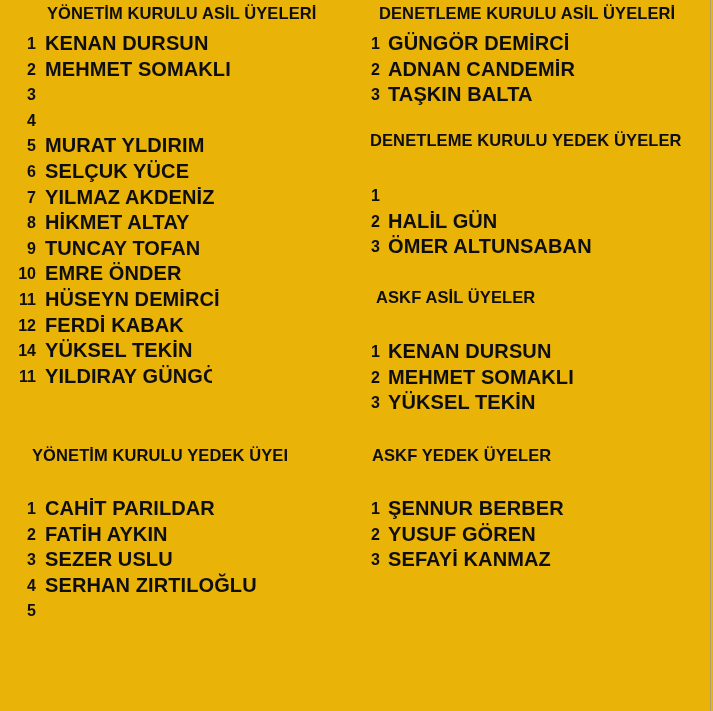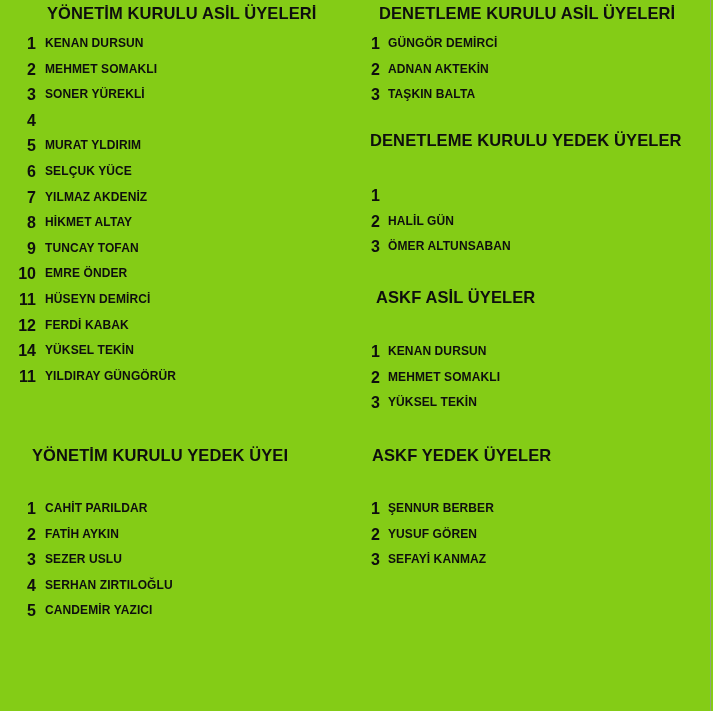--- a/index.html
+++ b/index.html
@@ -10,21 +10,21 @@
   }
   body {
     font-family: "Liberation Sans", "DejaVu Sans", sans-serif;
     color: #111111;
     -webkit-font-smoothing: antialiased;
   }
   #page {
     position: relative;
     width: 713px;
     height: 711px;
-    background: #84cc16;
+    background: #eab308;
     overflow: hidden;
   }
   
   #page-edge-rule {
     position: absolute;
     top: 0;
     right: 2px;
     width: 1px;
     height: 711px;
     background: #9a9a9a;
@@ -69,21 +69,21 @@
     width: 30px;
     text-align: right;
     font-weight: bold;
     font-size: 16px;
     color: #0e0e0e;
   }
   .entry-name {
     position: absolute;
     top: 0;
     font-weight: bold;
-    font-size: 12px;
+    font-size: 20px;
     letter-spacing: 0.1px;
     color: #0e0e0e;
   }
   
   #left-column .entry-number { left: 6px; }
   #left-column .entry-name   { left: 45px; }
   
   #right-column .entry-number { left: 0px; }
   #right-column .entry-name   { left: 38px; }
 
@@ -112,21 +112,20 @@
         <li class="entry">
           <span class="entry-number">1</span>
           <span class="entry-name">KENAN DURSUN</span>
         </li>
         <li class="entry">
           <span class="entry-number">2</span>
           <span class="entry-name">MEHMET SOMAKLI</span>
         </li>
         <li class="entry">
           <span class="entry-number">3</span>
-          <span class="entry-name">SONER YÜREKLİ</span>
         </li>
         <li class="entry">
           <span class="entry-number">4</span>
         </li>
         <li class="entry">
           <span class="entry-number">5</span>
           <span class="entry-name">MURAT YLDIRIM</span>
         </li>
         <li class="entry">
           <span class="entry-number">6</span>
@@ -182,39 +181,38 @@
         <li class="entry">
           <span class="entry-number">3</span>
           <span class="entry-name">SEZER USLU</span>
         </li>
         <li class="entry">
           <span class="entry-number">4</span>
           <span class="entry-name">SERHAN ZIRTILOĞLU</span>
         </li>
         <li class="entry">
           <span class="entry-number">5</span>
-          <span class="entry-name">CANDEMİR YAZICI</span>
         </li>
       </ul>
     </div>
   </div>
 
   <div class="column" id="right-column">
 
     <div class="section" id="dk-asil-section">
       <div class="section-heading" id="dk-asil-heading" style="left:29px; top:4px;">DENETLEME KURULU ASİL ÜYELERİ</div>
 
       <ul class="entry-list" id="dk-asil-list" style="top:31px;">
         <li class="entry">
           <span class="entry-number">1</span>
           <span class="entry-name">GÜNGÖR DEMİRCİ</span>
         </li>
         <li class="entry">
           <span class="entry-number">2</span>
-          <span class="entry-name">ADNAN AKTEKİN</span>
+          <span class="entry-name">ADNAN CANDEMİR</span>
         </li>
         <li class="entry">
           <span class="entry-number">3</span>
           <span class="entry-name">TAŞKIN BALTA</span>
         </li>
       </ul>
     </div>
 
     <div class="section" id="dk-yedek-section">
       <div class="section-heading" id="dk-yedek-heading" style="left:20px; top:131px;">DENETLEME KURULU YEDEK ÜYELER</div>

